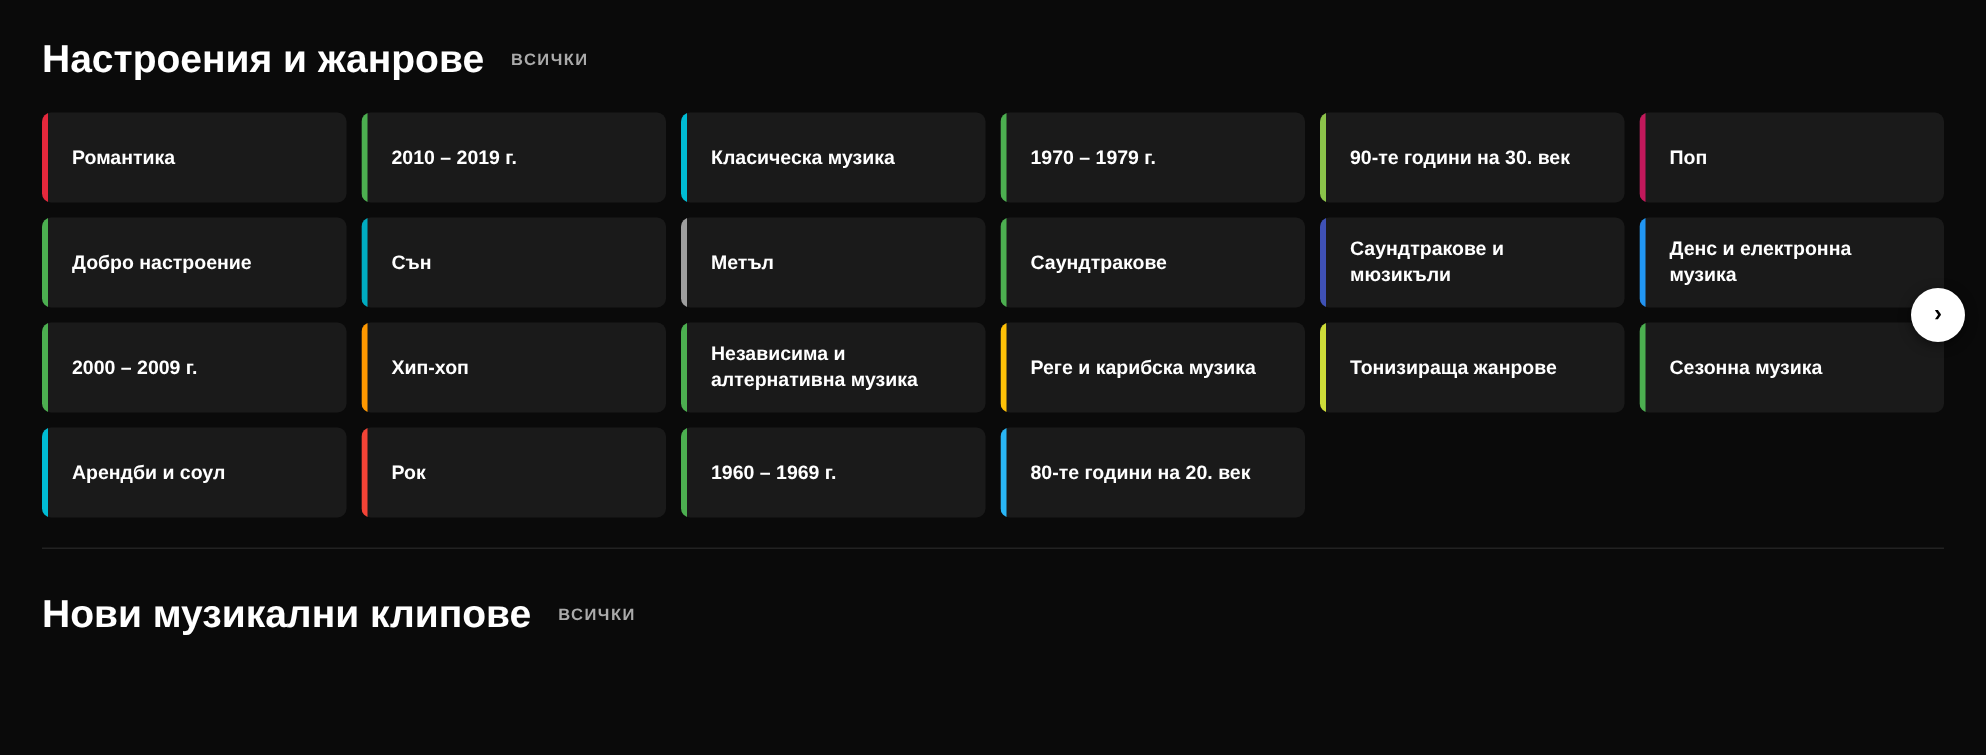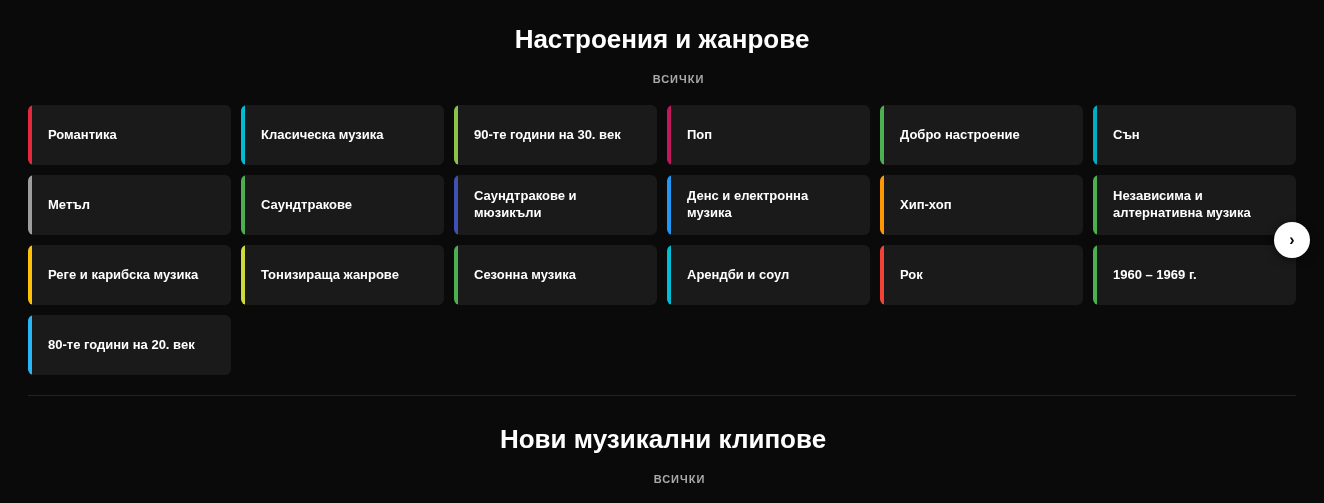--- a/index.html
+++ b/index.html
@@ -14,37 +14,35 @@
 
     .section {
       padding: 24px 28px 20px 28px;
     }
 
     .section-header {
       display: flex;
       align-items: center;
       gap: 18px;
       margin-bottom: 20px;
-      flex-direction: column;
     }
 
     .section-title {
       font-size: 26px;
       font-weight: 700;
       color: #fff;
     }
 
     .section-all {
       font-size: 11px;
       font-weight: 600;
       color: #aaa;
       letter-spacing: 1px;
       cursor: pointer;
       text-transform: uppercase;
-      margin-left: 33px;
     }
 
     .grid-container {
       position: relative;
     }
 
     .genre-grid {
       display: grid;
       grid-template-columns: repeat(6, 1fr);
       grid-template-rows: repeat(4, 60px);
@@ -137,23 +135,29 @@
 <div class="section">
   <div class="section-header">
     <span class="section-title">Настроения и жанрове</span>
     <span class="section-all">ВСИЧКИ</span>
   </div>
   <div class="grid-container">
     <div class="genre-grid" id="genre-grid">
         <div class="genre-card accent-red">
           <span class="genre-label">Романтика</span>
         </div>
+        <div class="genre-card accent-green">
+          <span class="genre-label">2010 – 2019 г.</span>
+        </div>
         <div class="genre-card accent-teal">
           <span class="genre-label">Класическа музика</span>
         </div>
+        <div class="genre-card accent-green">
+          <span class="genre-label">1970 – 1979 г.</span>
+        </div>
         <div class="genre-card accent-lime">
           <span class="genre-label">90-те години на 30. век</span>
         </div>
         <div class="genre-card accent-magenta">
           <span class="genre-label">Поп</span>
         </div>
         <div class="genre-card accent-green">
           <span class="genre-label">Добро настроение</span>
         </div>
         <div class="genre-card accent-cyan">
@@ -163,20 +167,23 @@
           <span class="genre-label">Метъл</span>
         </div>
         <div class="genre-card accent-green">
           <span class="genre-label">Саундтракове</span>
         </div>
         <div class="genre-card accent-indigo">
           <span class="genre-label">Саундтракове и мюзикъли</span>
         </div>
         <div class="genre-card accent-blue">
           <span class="genre-label">Денс и електронна музика</span>
+        </div>
+        <div class="genre-card accent-green">
+          <span class="genre-label">2000 – 2009 г.</span>
         </div>
         <div class="genre-card accent-orange">
           <span class="genre-label">Хип-хоп</span>
         </div>
         <div class="genre-card accent-green">
           <span class="genre-label">Независима и алтернативна музика</span>
         </div>
         <div class="genre-card accent-amber">
           <span class="genre-label">Реге и карибска музика</span>
         </div>

